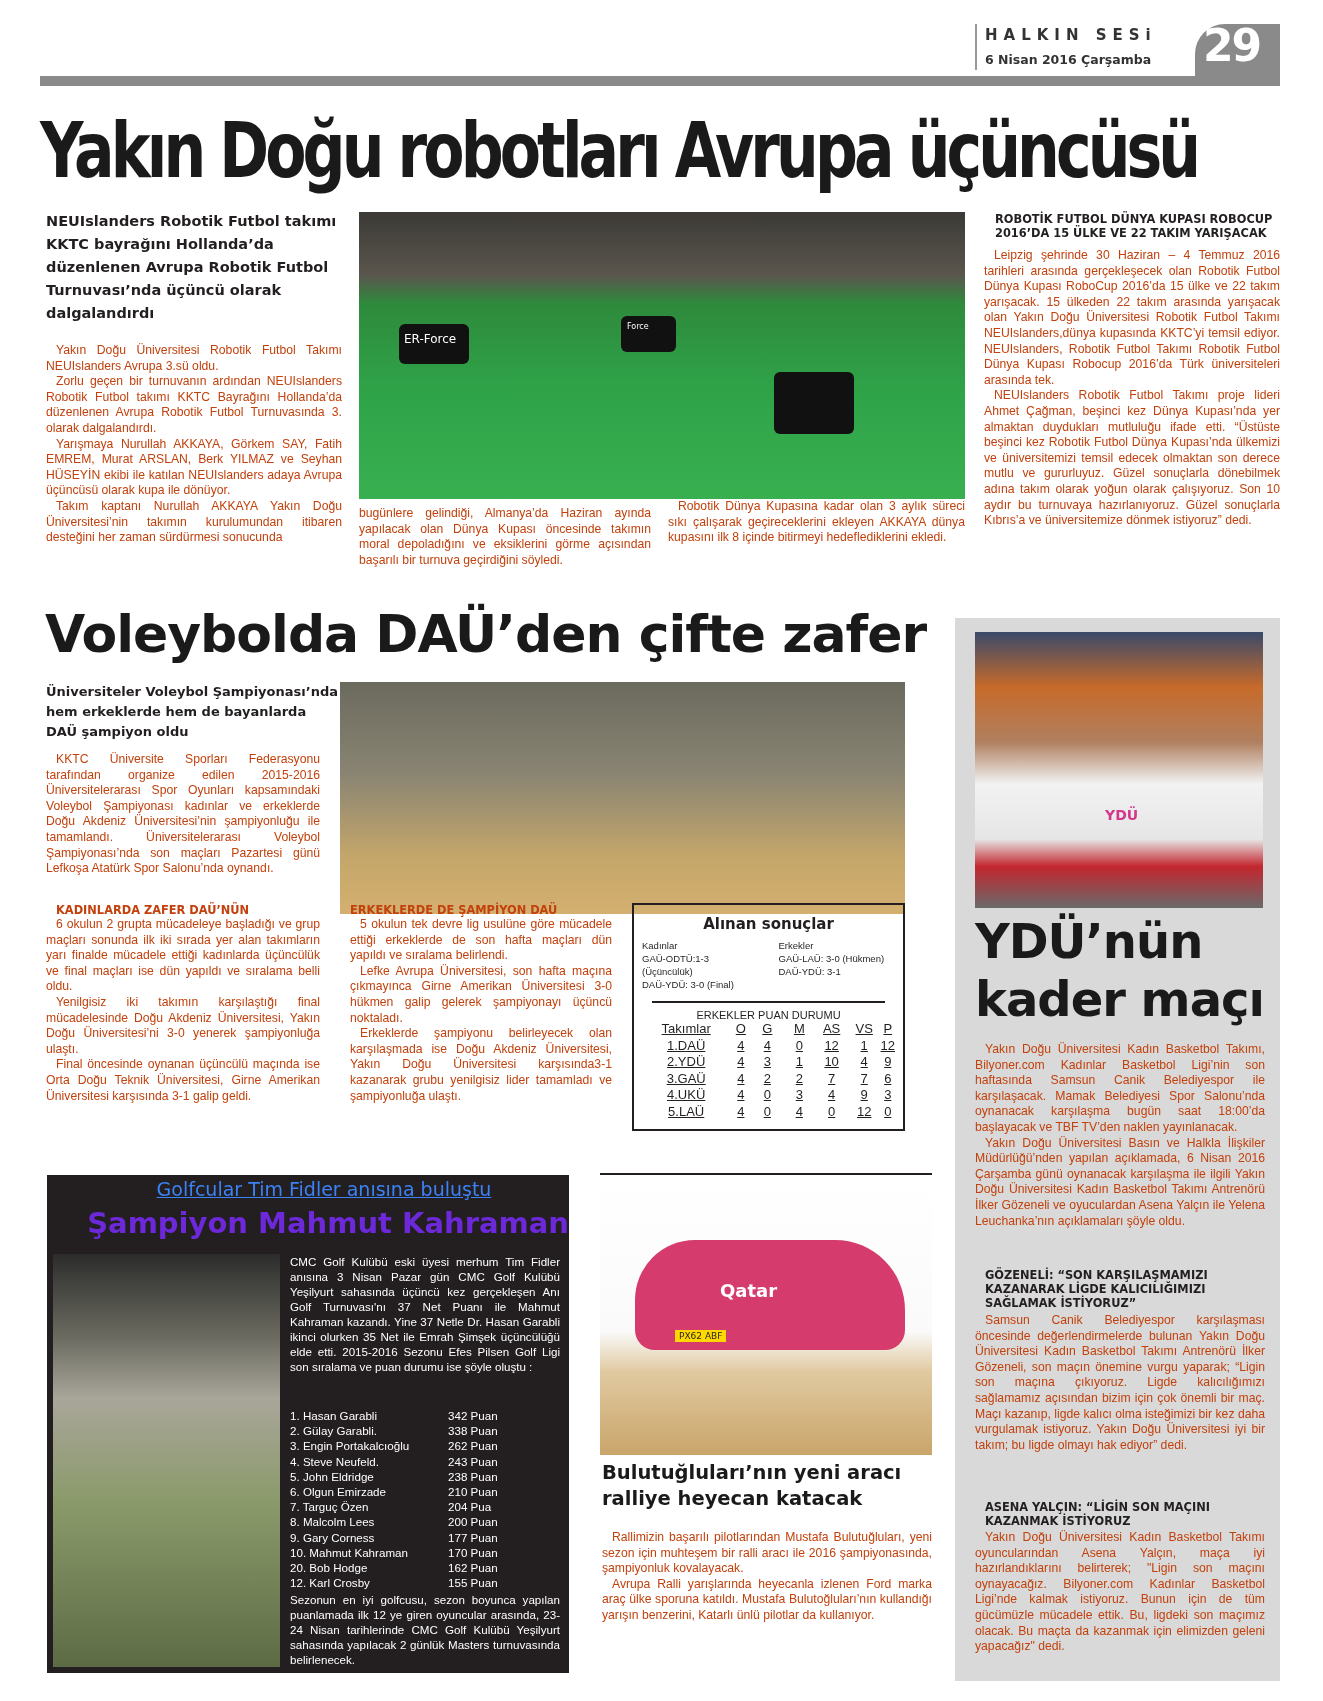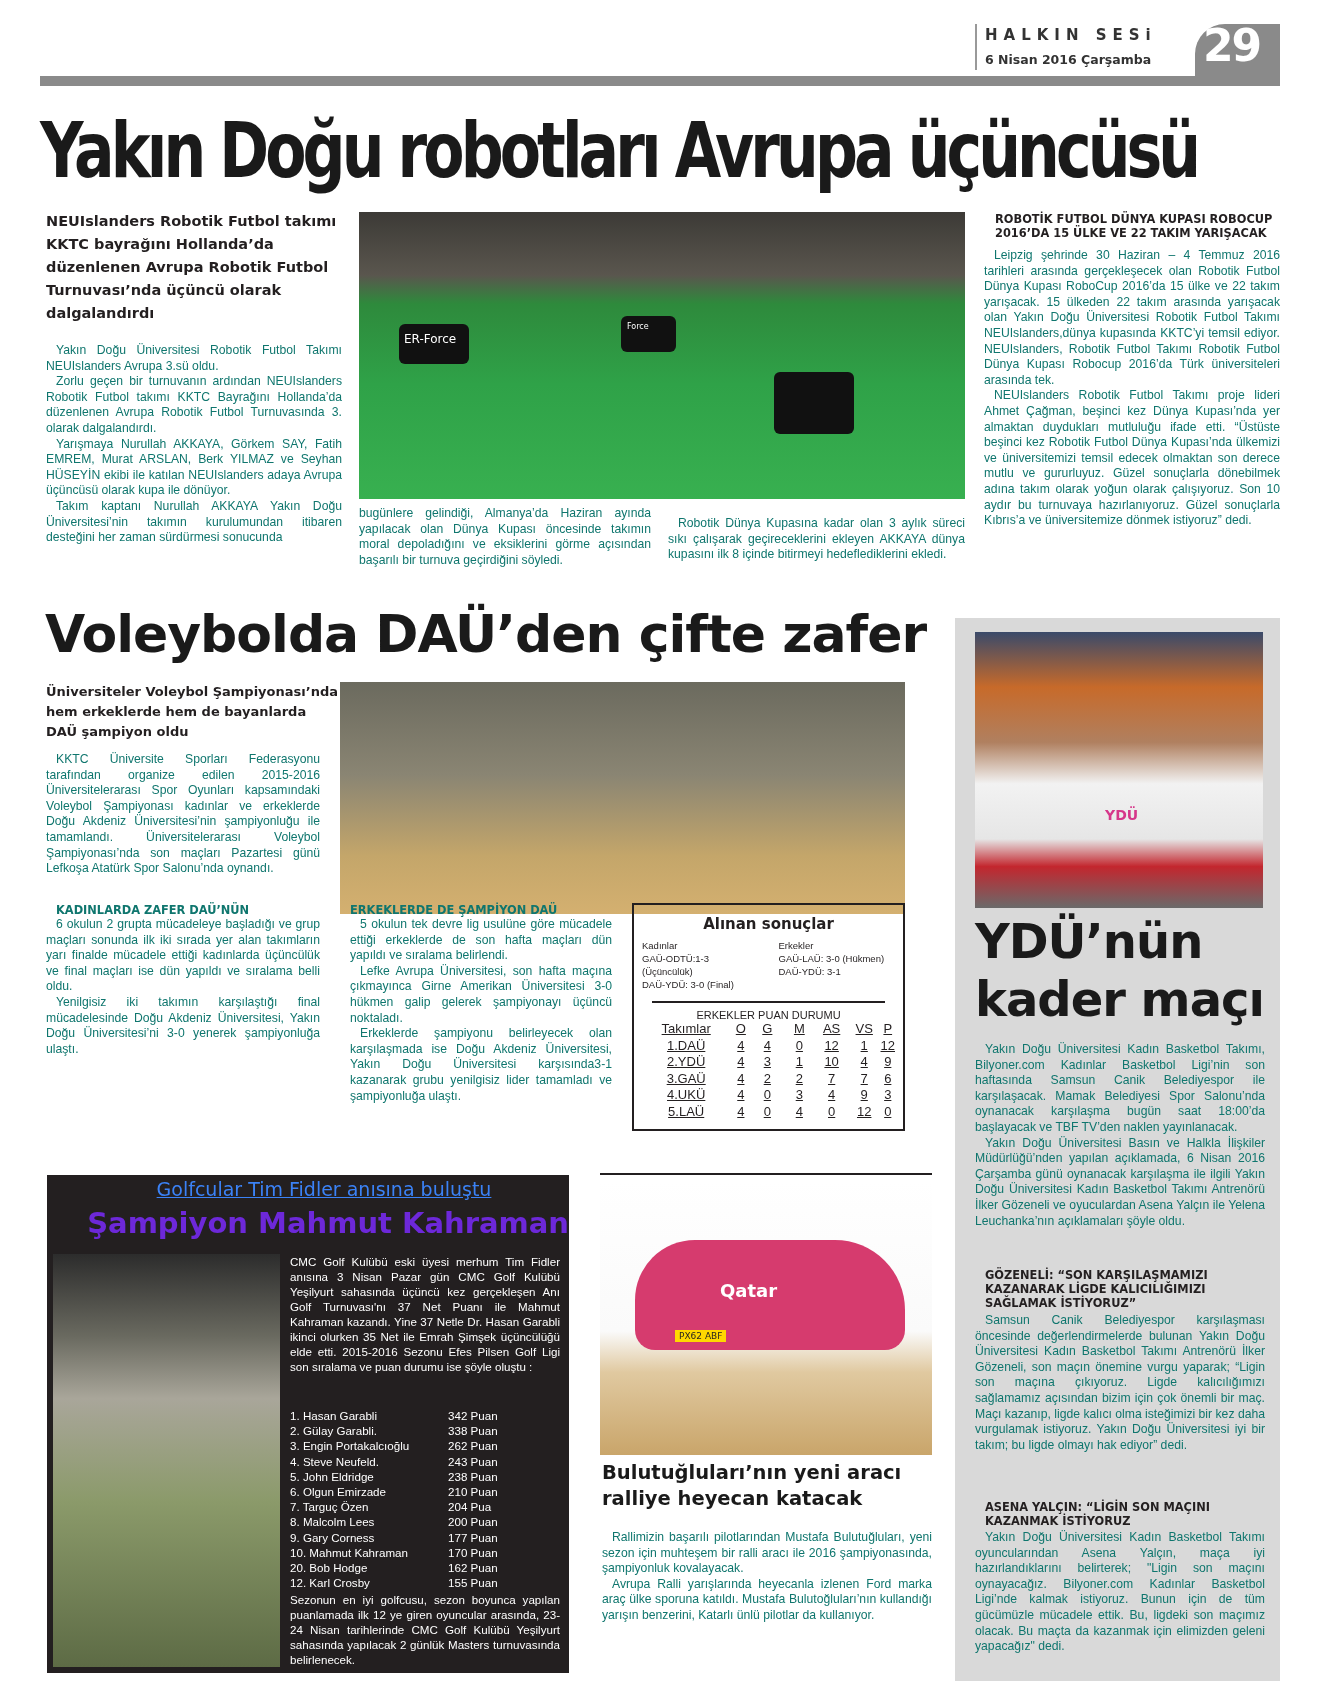--- a/index.html
+++ b/index.html
@@ -1,38 +1,38 @@
 <!DOCTYPE html>
 <html><head>
 <meta charset="utf-8">
 <style>
   * { box-sizing: border-box; margin: 0; padding: 0; }
   body { width: 1323px; height: 1701px; background: #fff; font-family: "DejaVu Sans", sans-serif; color: #231f20; position: relative; overflow: hidden; }
   .abs { position: absolute; }
-  .body-text { font-family: "Liberation Sans", sans-serif; font-size: 12.2px; line-height: 15.6px; text-align: justify; color: #0f766e; }
+  .body-text { font-family: "Liberation Sans", sans-serif; font-size: 12.2px; line-height: 15.6px; text-align: justify; color: #c2410c; }
   .body-text p { text-indent: 10px; }
   .subhead { font-family: "DejaVu Sans", sans-serif; font-weight: bold; font-size: 11.4px; line-height: 14px; }
 
   
   .mast-rule { left: 975px; top: 24px; width: 2px; height: 46px; background: #999; }
   .mast-name { left: 985px; top: 26px; font-family: "DejaVu Sans", sans-serif; font-weight: bold; font-size: 15px; letter-spacing: 6px; color: #333; }
   .mast-date { left: 985px; top: 52px; font-family: "DejaVu Sans", sans-serif; font-weight: bold; font-size: 12.5px; color: #333; }
   .mast-pagebox { left: 1195px; top: 24px; width: 85px; height: 52px; background: #8a8a8a; border-radius: 30px 0 0 0; }
   .mast-page { left: 1203px; top: 20px; font-family: "DejaVu Sans", sans-serif; font-weight: bold; font-size: 44px; color: #fff; letter-spacing: -2px; }
   .mast-bar { left: 40px; top: 76px; width: 1240px; height: 10px; background: #8a8a8a; }
 
   .headline-1 { left: 40px; top: 106px; width: 1245px; font-family: "DejaVu Sans", sans-serif; font-weight: bold; font-size: 77px; line-height: 90px; letter-spacing: -5px; transform: scaleX(0.78); transform-origin: left; white-space: nowrap; color: #1a1a1a; }
 
   .robot-lead { left: 46px; top: 210px; width: 300px; font-family: "DejaVu Sans", sans-serif; font-weight: bold; font-size: 14.5px; line-height: 23px; }
   .robot-col1 { left: 46px; top: 343px; width: 296px; }
   .photo { background: #999; overflow: hidden; }
   .robot-photo { left: 359px; top: 212px; width: 606px; height: 287px; background: linear-gradient(180deg, #3c3a36 0%, #5a564e 22%, #2e8a3c 32%, #2fa248 60%, #38b050 100%); }
   .robot-photo .robot { position: absolute; background: #111; border-radius: 6px; }
   .robot-col2 { left: 359px; top: 506px; width: 292px; }
-  .robot-col3 { left: 668px; top: 516px; width: 297px; }
+  .robot-col3 { left: 668px; top: 499px; width: 297px; }
   .robot-side-head { left: 995px; top: 212px; width: 285px; text-align: left; }
   .robot-col4 { left: 984px; top: 248px; width: 296px; }
 
   .headline-2 { left: 45px; top: 604px; font-family: "DejaVu Sans", sans-serif; font-weight: bold; font-size: 52px; letter-spacing: -1px; color: #1a1a1a; white-space: nowrap; }
 
   .volley-lead { left: 46px; top: 682px; width: 295px; font-weight: bold; font-size: 13px; line-height: 20px; font-family: "DejaVu Sans", sans-serif; }
   .volley-col1 { left: 46px; top: 752px; width: 274px; }
   .volley-photo { left: 340px; top: 682px; width: 565px; height: 232px; background: linear-gradient(180deg, #6b6a5e 0%, #8a8573 40%, #c4a66a 75%, #d4b070 100%); }
   .volley-col1b { left: 46px; top: 903px; width: 274px; }
   .volley-col2 { left: 350px; top: 903px; width: 262px; }
@@ -113,20 +113,21 @@
 <h2 class="abs headline-2">Voleybolda DAÜ’den çifte zafer</h2>
 <div class="abs volley-lead">Üniversiteler Voleybol Şampiyonası’nda hem erkeklerde hem de bayanlarda DAÜ şampiyon oldu</div>
 <div class="abs body-text volley-col1">
   <p>KKTC Üniversite Sporları Federasyonu tarafından organize edilen 2015-2016 Üniversitelerarası Spor Oyunları kapsamındaki Voleybol Şampiyonası kadınlar ve erkeklerde Doğu Akdeniz Üniversitesi’nin şampiyonluğu ile tamamlandı. Üniversitelerarası Voleybol Şampiyonası’nda son maçları Pazartesi günü Lefkoşa Atatürk Spor Salonu’nda oynandı.</p>
 </div>
 <div class="abs photo volley-photo"></div>
 <div class="abs body-text volley-col1b">
   <div class="subhead" style="margin-left:10px">KADINLARDA ZAFER DAÜ’NÜN</div>
   <p>6 okulun 2 grupta mücadeleye başladığı ve grup maçları sonunda ilk iki sırada yer alan takımların yarı finalde mücadele ettiği kadınlarda üçüncülük ve final maçları ise dün yapıldı ve sıralama belli oldu.</p>
   <p>Yenilgisiz iki takımın karşılaştığı final mücadelesinde Doğu Akdeniz Üniversitesi, Yakın Doğu Üniversitesi’ni 3-0 yenerek şampiyonluğa ulaştı.</p>
+  <p>Final öncesinde oynanan üçüncülü maçında ise Orta Doğu Teknik Üniversitesi, Girne Amerikan Üniversitesi karşısında 3-1 galip geldi.</p>
 </div>
 <div class="abs body-text volley-col2">
   <div class="subhead">ERKEKLERDE DE ŞAMPİYON DAÜ</div>
   <p>5 okulun tek devre lig usulüne göre mücadele ettiği erkeklerde de son hafta maçları dün yapıldı ve sıralama belirlendi.</p>
   <p>Lefke Avrupa Üniversitesi, son hafta maçına çıkmayınca Girne Amerikan Üniversitesi 3-0 hükmen galip gelerek şampiyonayı üçüncü noktaladı.</p>
   <p>Erkeklerde şampiyonu belirleyecek olan karşılaşmada ise Doğu Akdeniz Üniversitesi, Yakın Doğu Üniversitesi karşısında3-1 kazanarak grubu yenilgisiz lider tamamladı ve şampiyonluğa ulaştı.</p>
 </div>
 
 <div class="abs results-box">
   <div class="results-title">Alınan sonuçlar</div>

